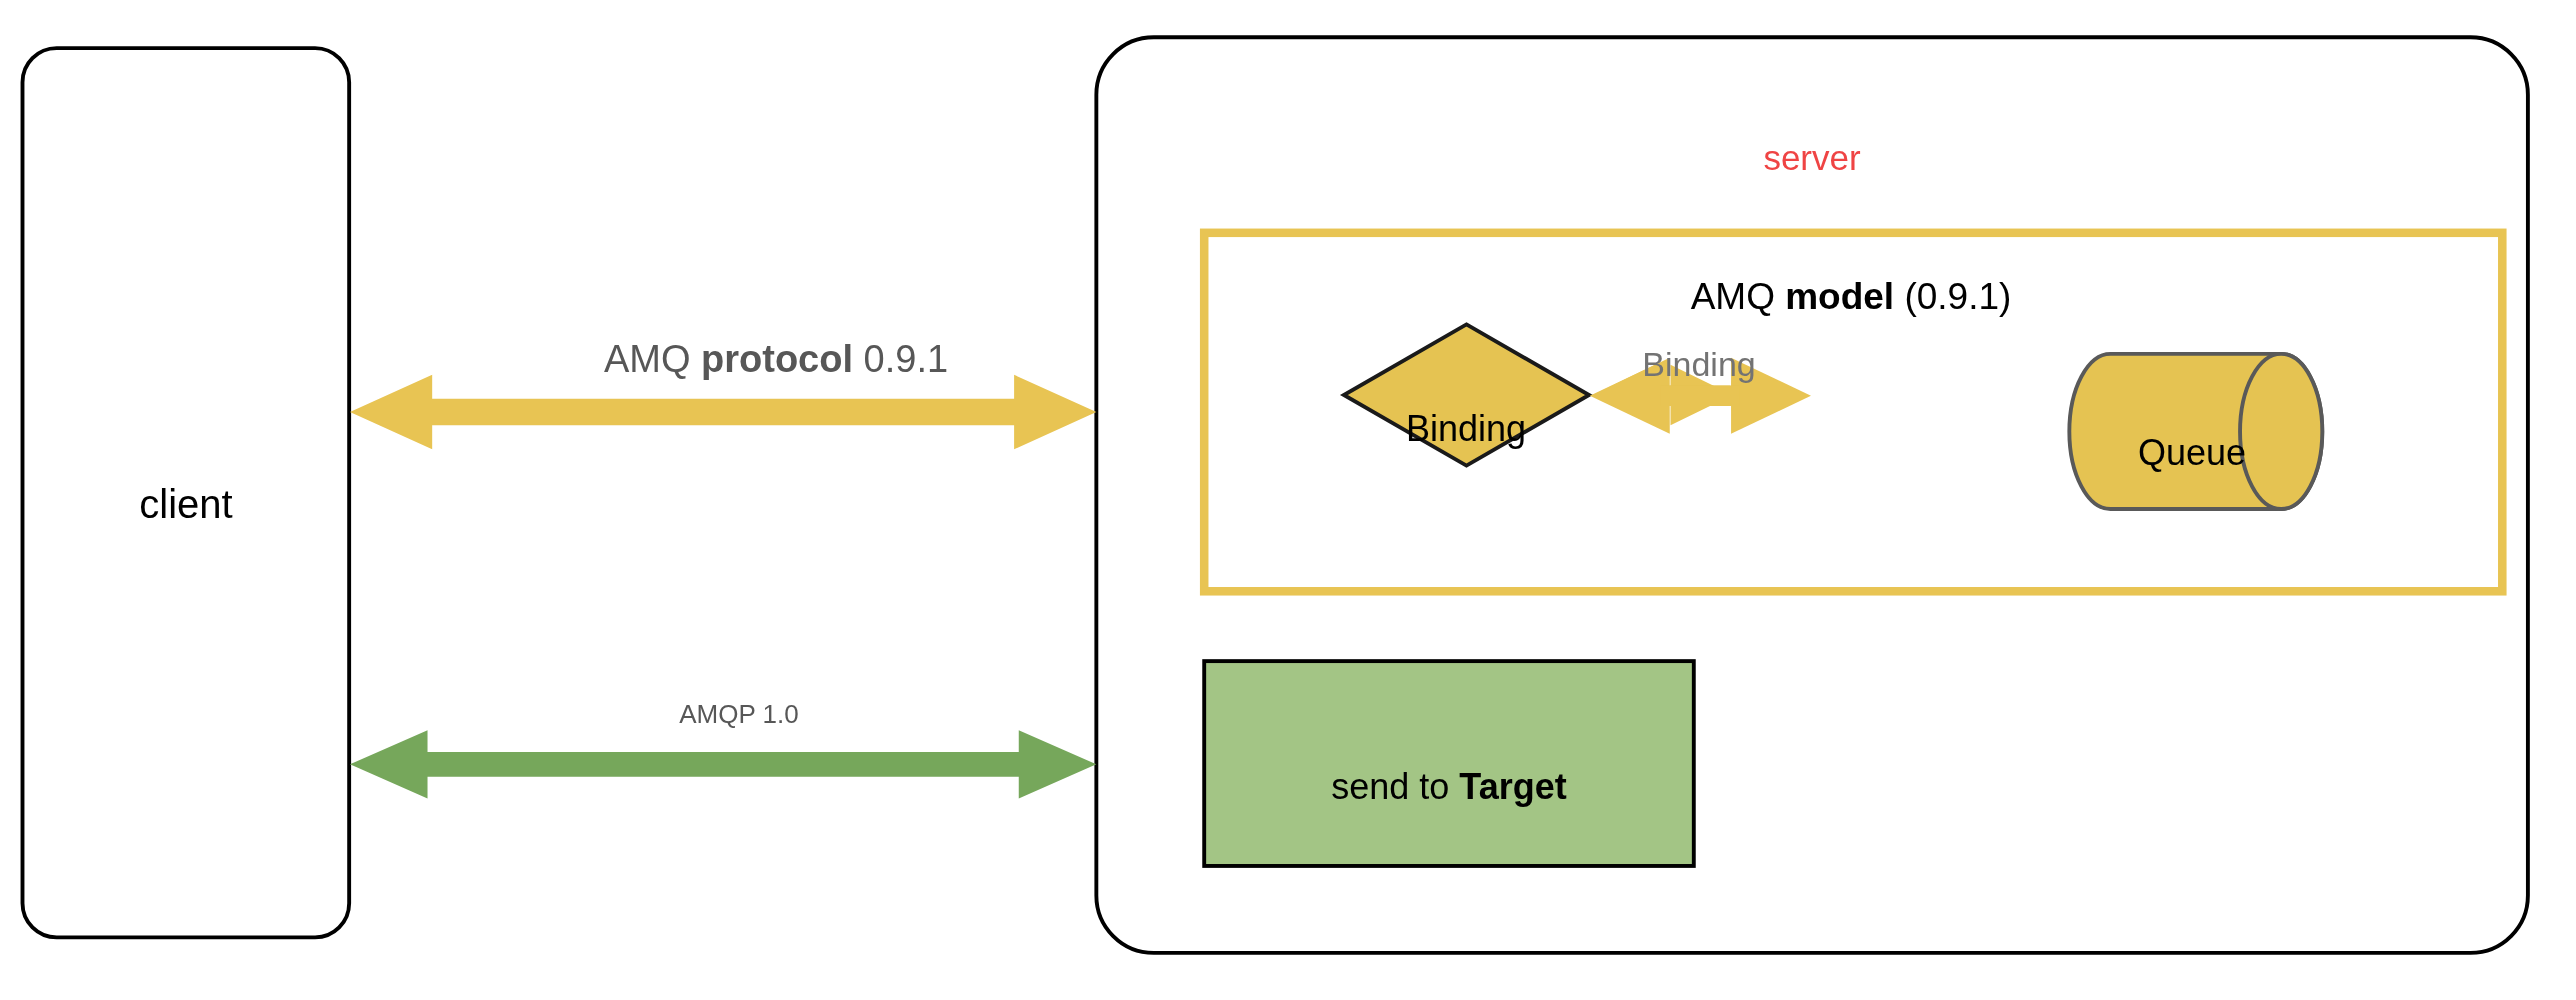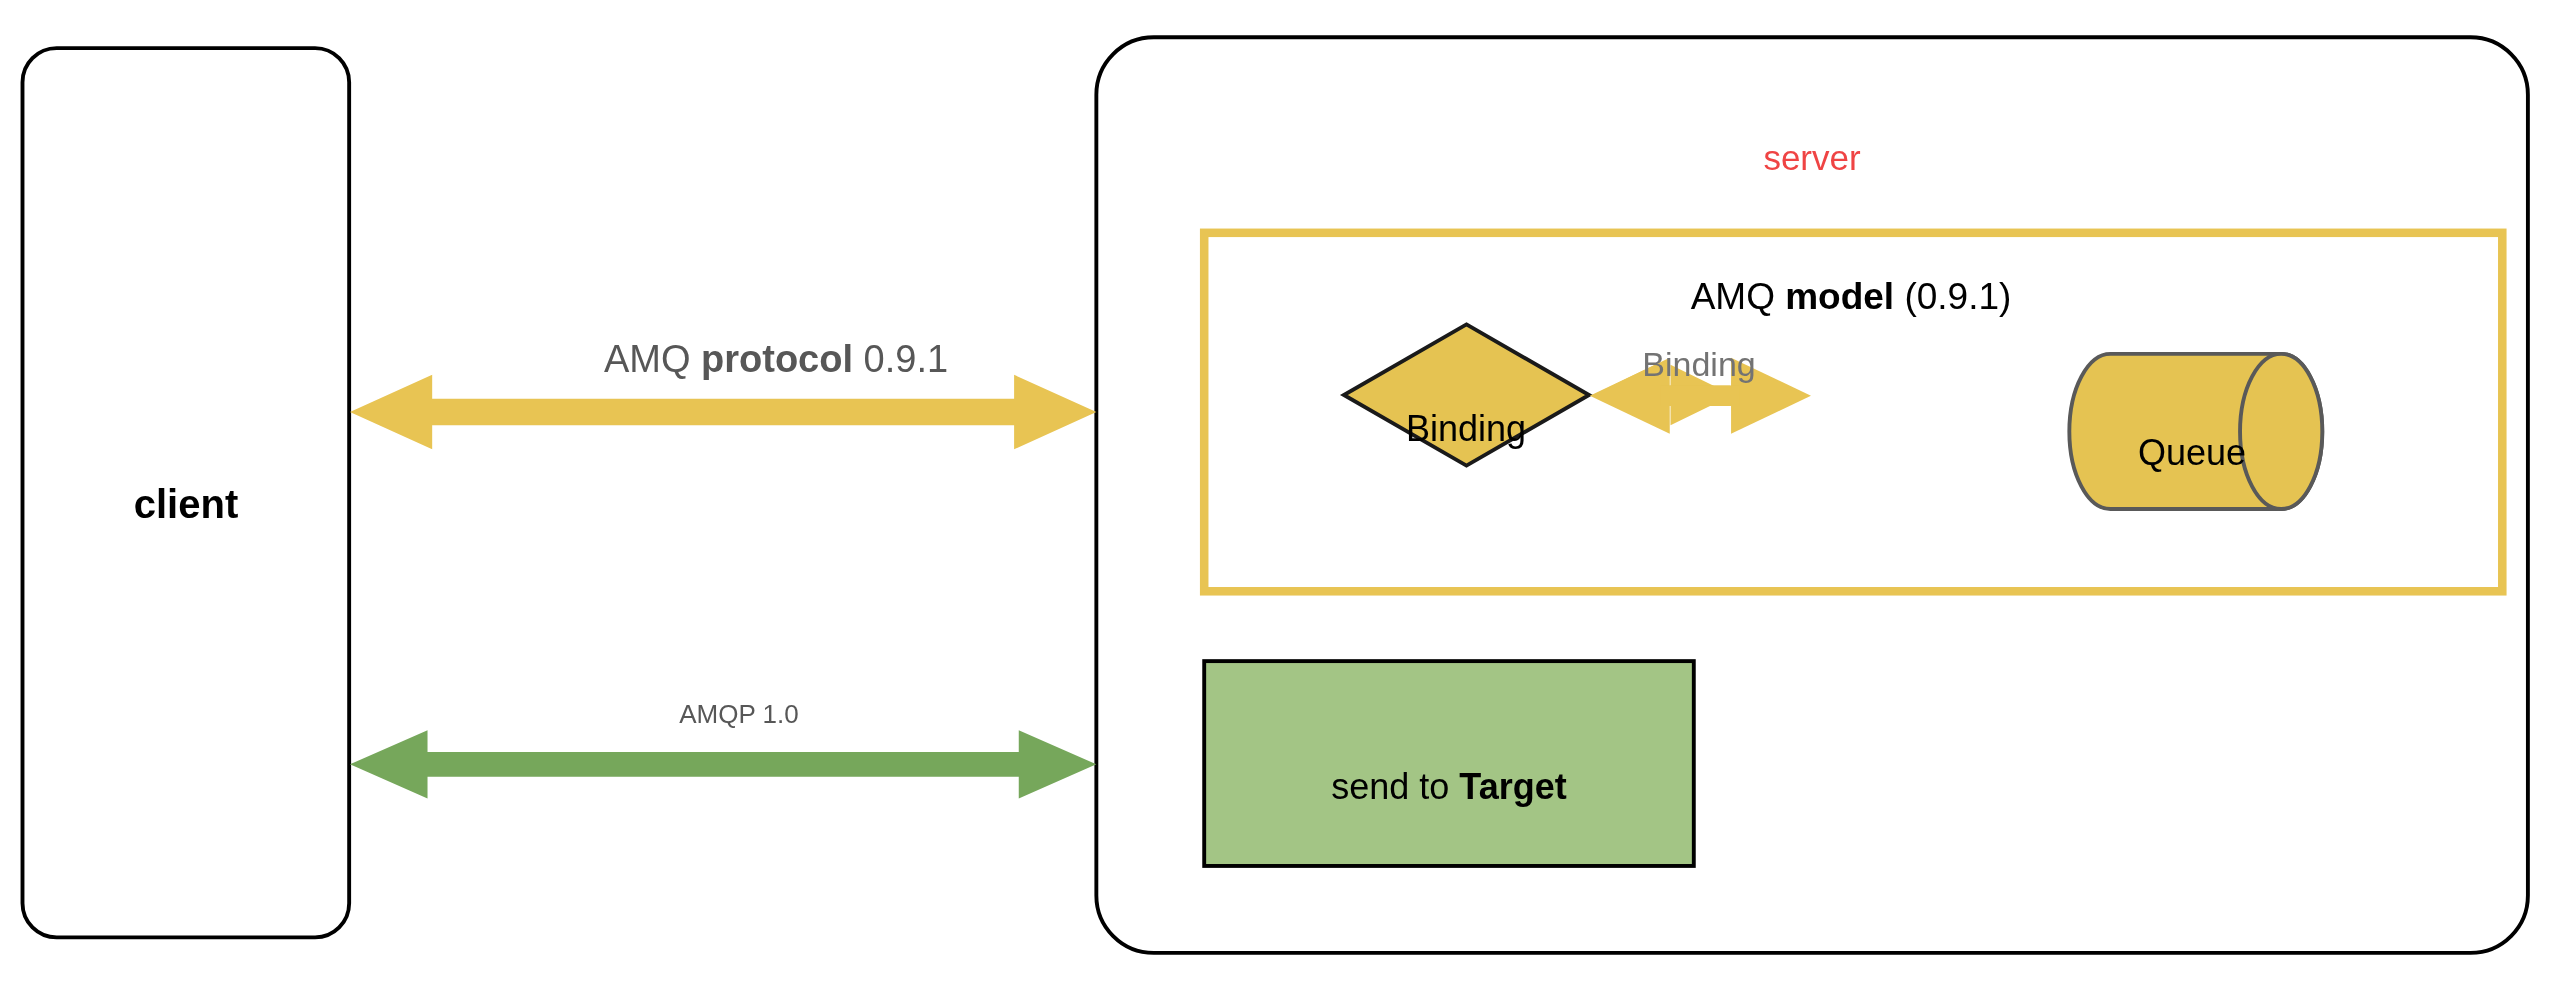--- a/index.html
+++ b/index.html
@@ -31,21 +31,21 @@
     line-height: 1.16;
   }
   .center-xy {
     transform: translate(-50%, -50%);
   }
 
   
   .label-client {
     font-size: 40px;
     color: #000000;
-    font-weight: bold;
+    font-weight: normal;
   }
   .label-server {
     font-size: 35px;
     color: #ef4444;
     font-weight: normal;
   }
   .label-protocol {
     font-size: 38px;
     color: #575757;
     font-weight: normal;

